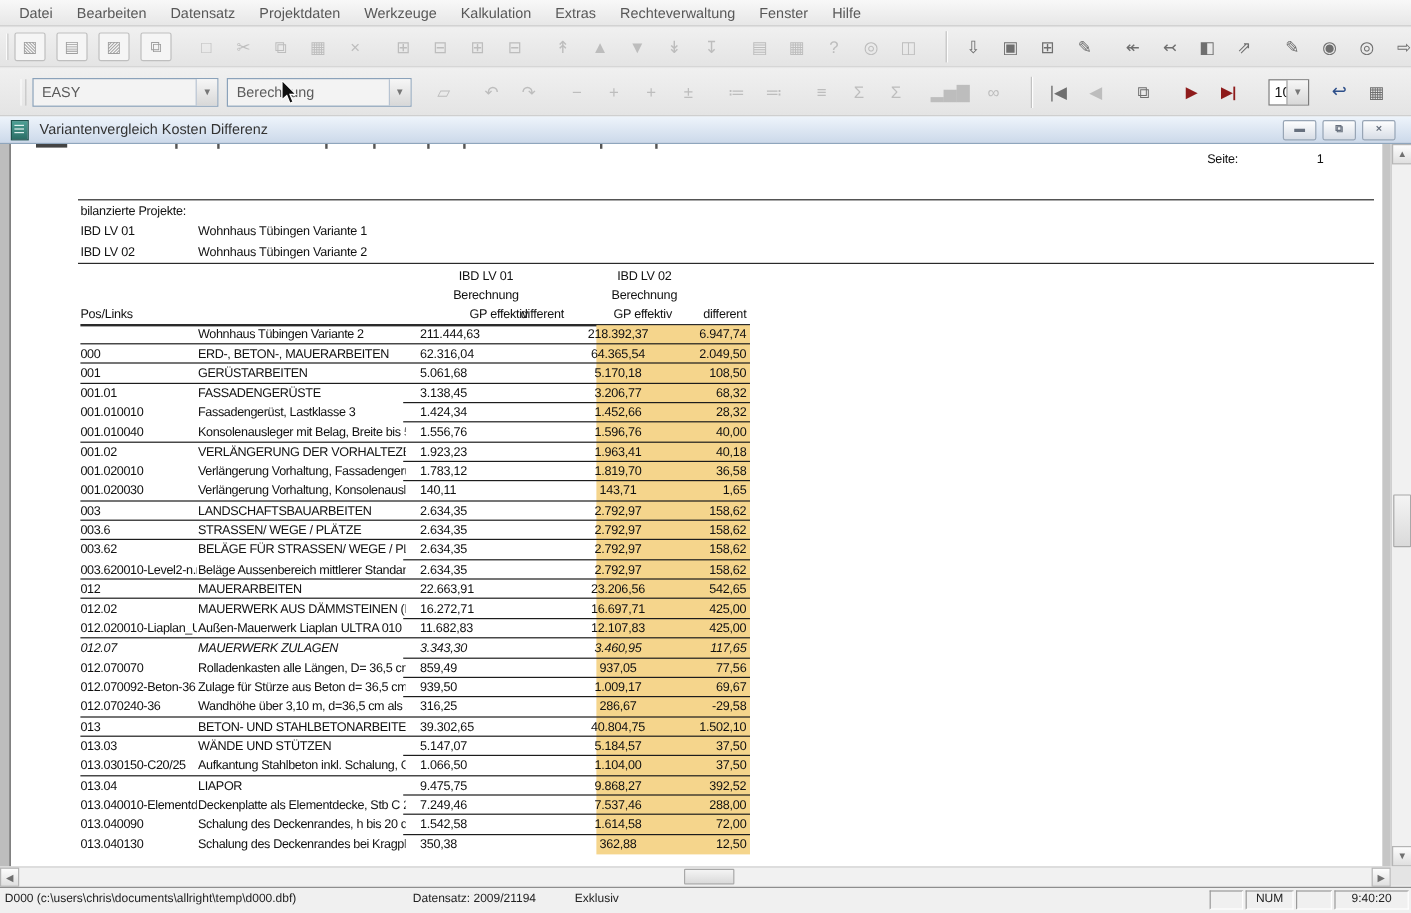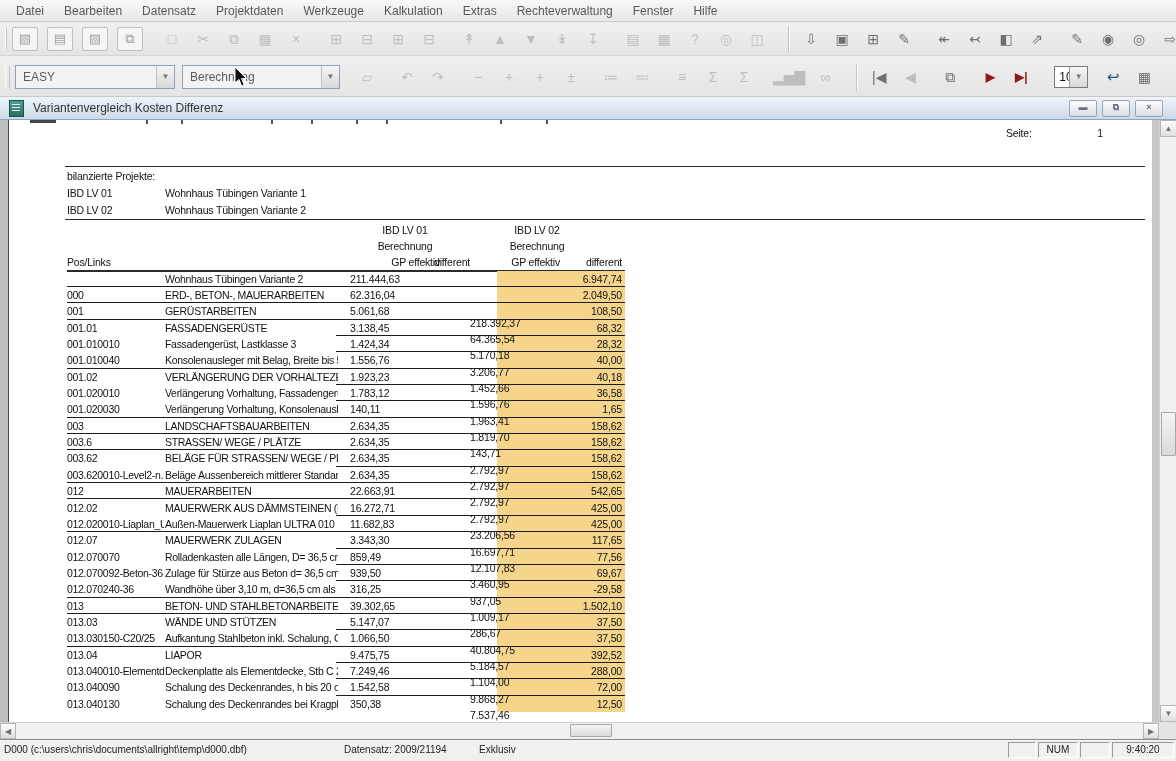--- a/index.html
+++ b/index.html
@@ -9,21 +9,21 @@
   
   .menubar{position:absolute;top:0;left:0;width:100%;height:22px;
     background:linear-gradient(#f8f8f8,#e7e7e7);border-bottom:1px solid #cccccc;
     display:flex;align-items:center;padding-left:6px;box-sizing:border-box;}
   .menu-item{padding:3px 10px;font-size:12px;color:#585858;}
 
   
   .toolbar{position:absolute;left:0;width:100%;box-sizing:border-box;
     background:linear-gradient(#f0f0f0,#e4e4e4);display:flex;align-items:center;}
   .toolbar1{top:23px;height:33px;border-bottom:1px solid #d6d6d6;padding-left:4px;}
-  .toolbar2{top:57px;height:40px;border-bottom:1px solid #c9c9c9;padding-left:4px;}
+  .toolbar2{top:57px;height:40px;border-bottom:1px solid #c9c9c9;padding-left:16px;}
   .grip{width:3px;height:22px;border-left:1px solid #fbfbfb;border-right:1px solid #c4c4c4;margin:0 5px 0 1px;}
   .tb-flex{display:flex;align-items:center;}
   .tb-group{display:flex;align-items:center;gap:9px;margin-right:18px;}
   .tbtn{min-width:22px;height:20px;line-height:20px;text-align:center;font-size:14px;cursor:default;}
   .tbtn.light{color:#bdbdbd;}
   .tbtn.frame{border:1px solid #bfbfbf;background:#f5f5f5;color:#9e9e9e;
     min-width:24px;height:22px;line-height:22px;border-radius:2px;font-size:13px;}
   .tbtn.dark{color:#6f6f6f;}
   .tbtn.red{color:#8e1b1b;font-size:12px;font-weight:bold;}
   .tbtn.blue{color:#2d4f8a;font-size:15px;}
@@ -64,21 +64,21 @@
   .hr{position:absolute;height:1px;background:#2a2a2a;}
   .cmark{position:absolute;top:0;width:2px;height:4px;background:#555;}
   .cmark.wide{width:26px;height:3px;background:#444;}
 
   .hl-band{position:absolute;left:488px;top:151px;width:128px;height:441px;}
 
   .trow{position:absolute;left:0;width:640px;height:16.35px;font-size:10.5px;line-height:16.6px;}
   .c-pos{position:absolute;left:58px;width:97px;overflow:hidden;white-space:nowrap;letter-spacing:-0.3px;}
   .c-desc{position:absolute;left:156px;width:173px;overflow:hidden;white-space:nowrap;letter-spacing:-0.3px;}
   .c-gp1{position:absolute;left:341px;width:90px;letter-spacing:-0.2px;}
-  .c-gp2{position:absolute;left:461px;width:90px;text-align:left;letter-spacing:-0.2px;margin-top:44px;}
+  .c-gp2{position:absolute;left:461px;width:90px;text-align:center;letter-spacing:-0.2px;}
   .c-d2{position:absolute;left:523px;width:90px;text-align:right;letter-spacing:-0.2px;}
   .rline{position:absolute;bottom:0;height:1px;background:#1c1c1c;}
   .rline.full{left:58px;width:558px;}
   .rline.nums{left:327px;width:289px;}
 
   
   .vscroll{position:absolute;left:1159px;top:120px;width:17px;height:602px;background:#f1f1f1;
     border-left:1px solid #d0d0d0;box-sizing:border-box;}
   .hscroll{position:absolute;left:0;top:722px;width:1159px;height:16px;background:#f1f1f1;
     border-top:1px solid #d0d0d0;box-sizing:border-box;}
@@ -420,21 +420,21 @@
         <div class="rline nums"></div>
       </div>
       <div class="trow" style="top: 395.85px;">
         <span class="c-pos">012.020010-Liaplan_Ultra</span>
         <span class="c-desc">Außen-Mauerwerk Liaplan ULTRA 010</span>
         <span class="c-gp1">11.682,83</span>
         <span class="c-gp2">12.107,83</span>
         <span class="c-d2">425,00</span>
         <div class="rline full"></div>
       </div>
-      <div class="trow" style="top: 412.2px;">
+      <div class="trow" style="top: 412.2px; font-style: italic;">
         <span class="c-pos">012.07</span>
         <span class="c-desc">MAUERWERK ZULAGEN</span>
         <span class="c-gp1">3.343,30</span>
         <span class="c-gp2">3.460,95</span>
         <span class="c-d2">117,65</span>
         <div class="rline nums"></div>
       </div>
       <div class="trow" style="top: 428.55px;">
         <span class="c-pos">012.070070</span>
         <span class="c-desc">Rolladenkasten alle Längen, D= 36,5 cm, H=26</span>

